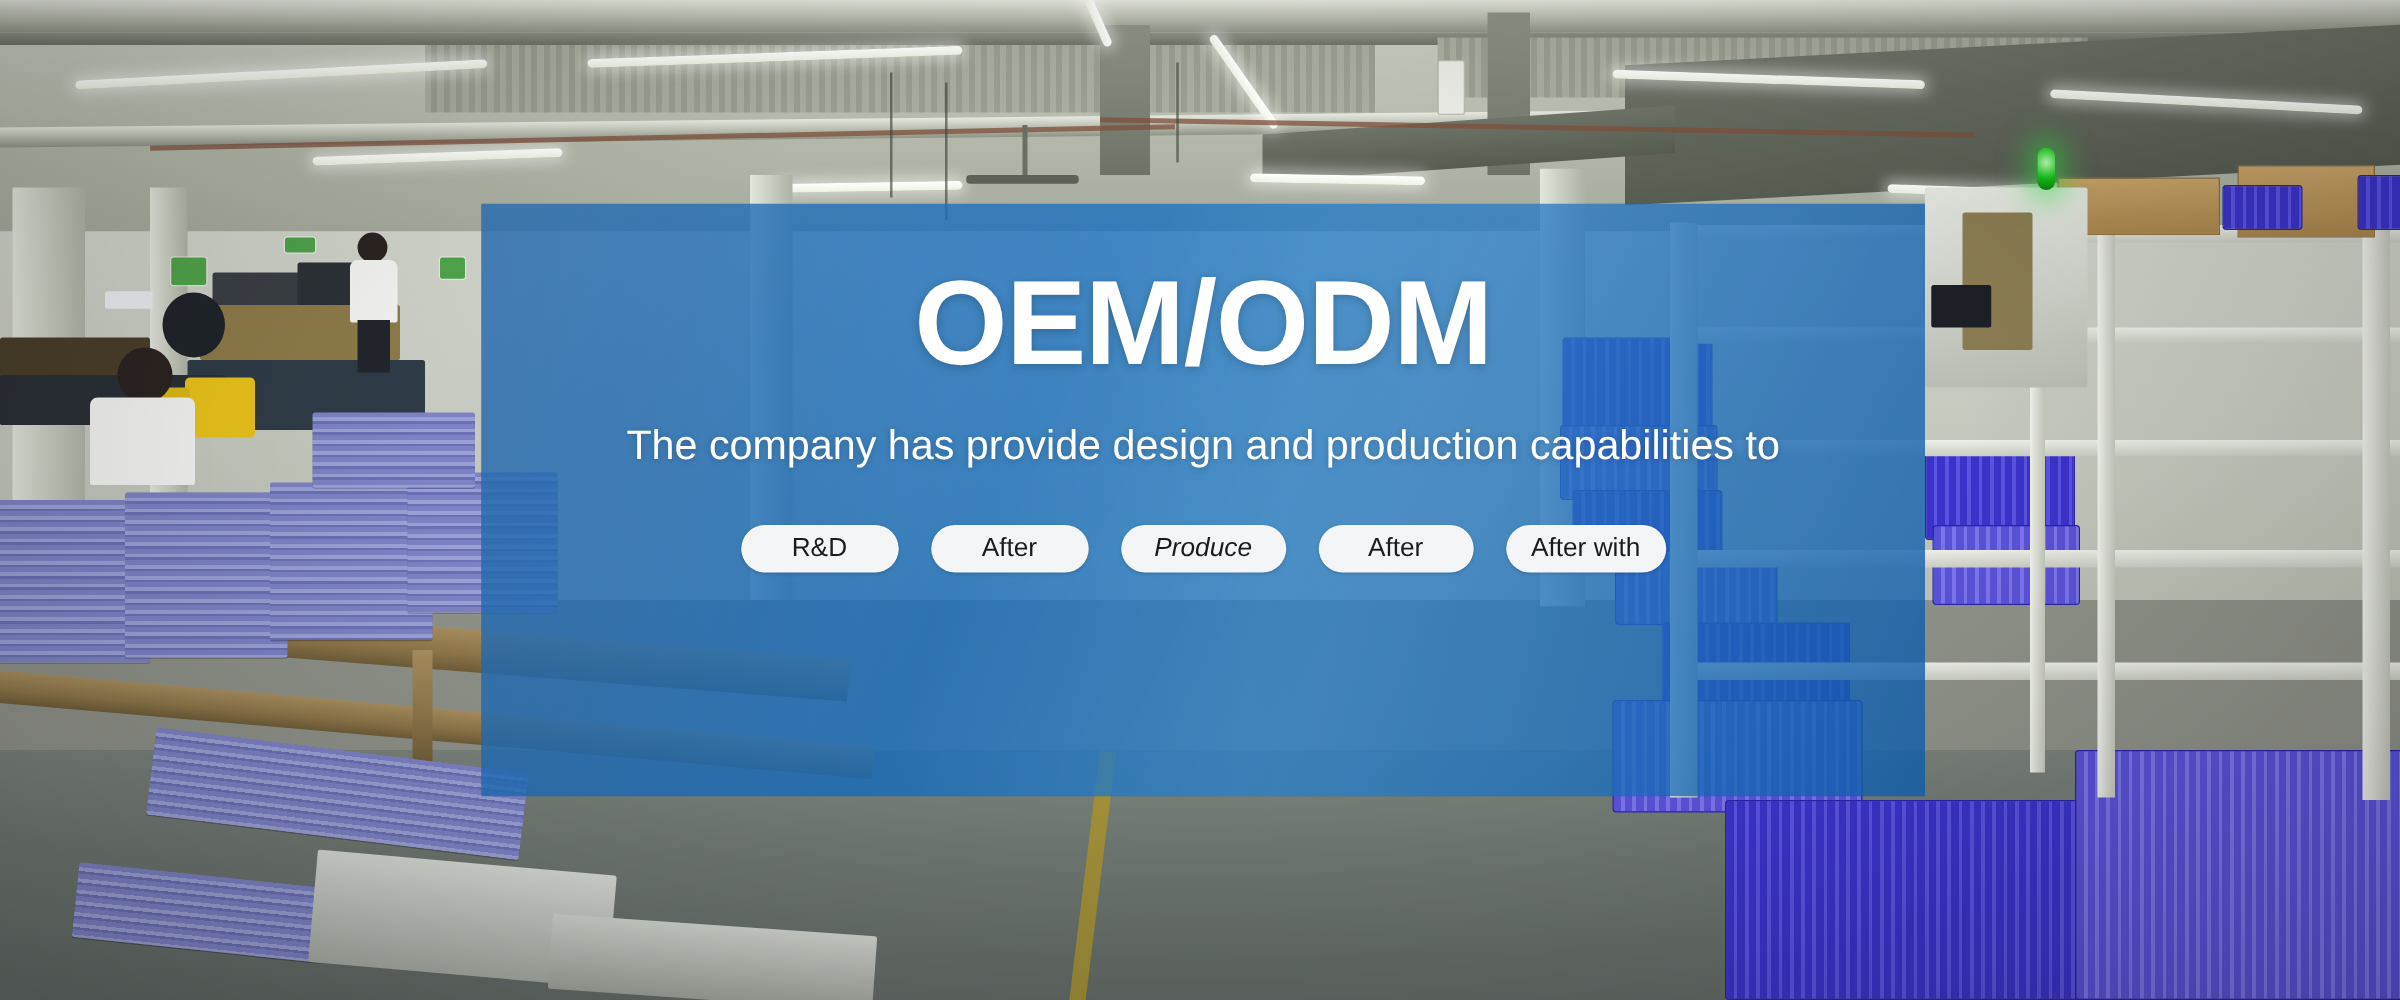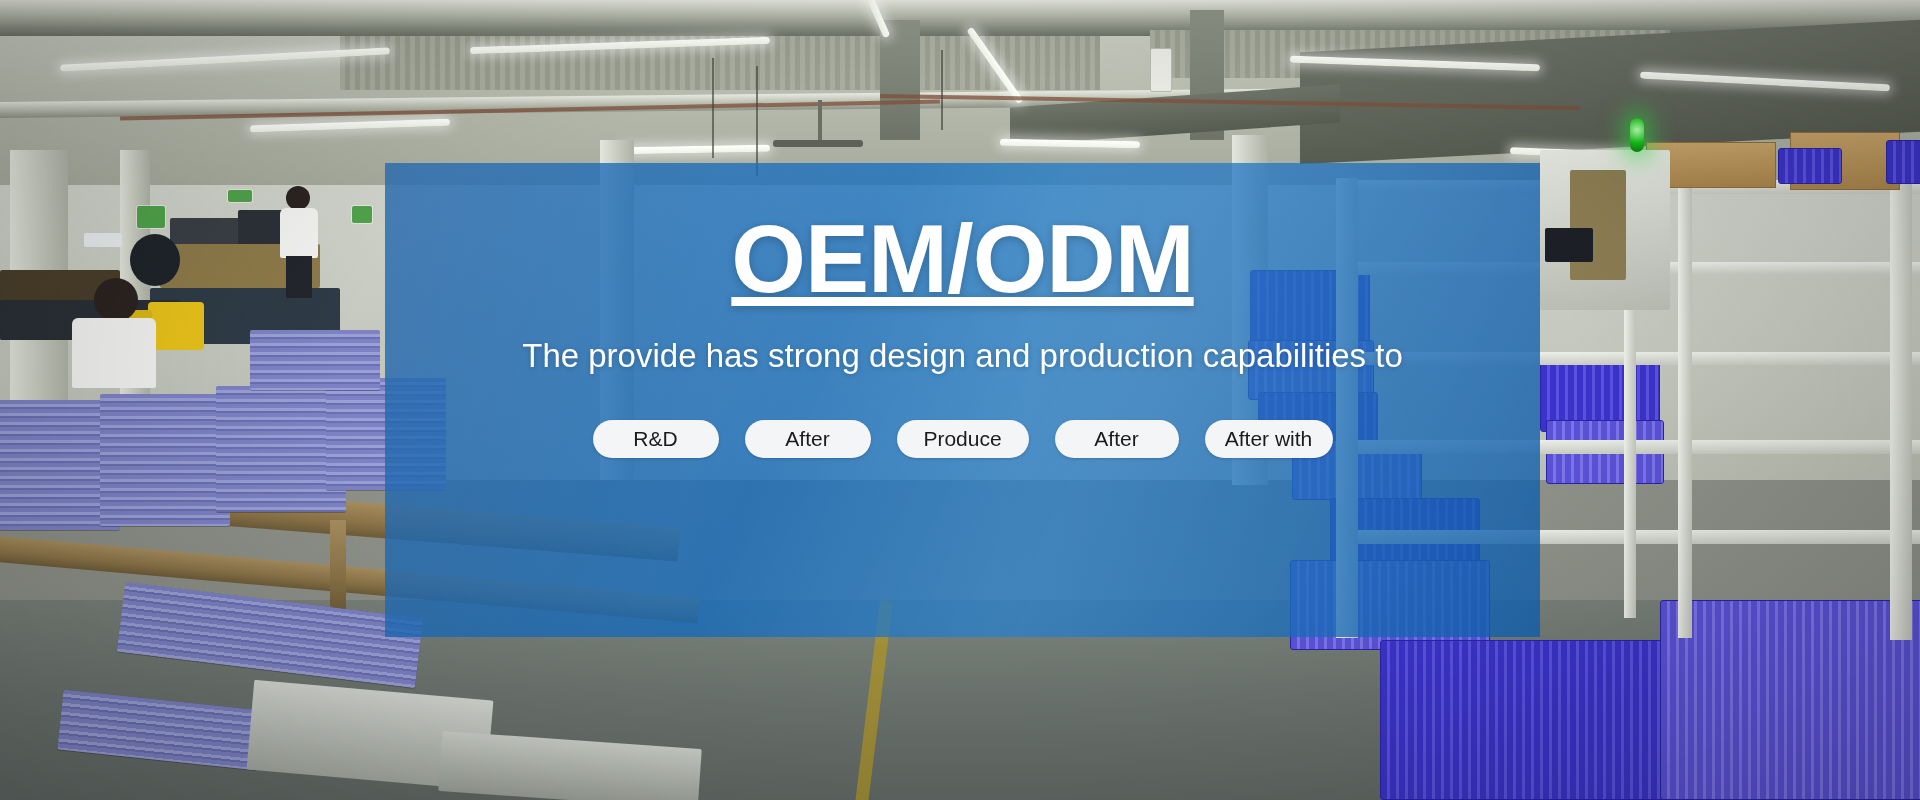--- a/index.html
+++ b/index.html
@@ -96,21 +96,20 @@
   .overlay-inner{
     position:relative; width:100%; height:100%;
     display:flex; flex-direction:column; align-items:center; justify-content:flex-start;
     padding-top:48px;
   }
 
   .hero-title{
     color:#ffffff; font-weight:bold; font-size:96px; line-height:1.0;
     letter-spacing:-1px; text-align:right;
     text-shadow:0 2px 8px rgba(0,0,0,.22);
-    text-decoration:underline;
   }
 
   .hero-sub{
     margin-top:26px; width:1040px; text-align:center;
     color:#ffffff; font-size:33px; line-height:1.42; font-weight:normal;
     text-shadow:0 1px 5px rgba(0,0,0,.22);
   }
 
   .pill-row{
     margin-top:40px; display:flex; align-items:center; justify-content:center; gap:26px;
@@ -118,21 +117,21 @@
   .pill{
     background:#f3f5f7; color:#1b1b1b;
     font-size:21px; line-height:1; font-weight:normal;
     border:none; border-radius:999px;
     padding:0 0; height:38px; min-width:126px;
     display:flex; align-items:center; justify-content:center;
     cursor:pointer; white-space:nowrap;
     box-shadow:0 1px 3px rgba(0,0,0,.18);
   }
   .pill.w-design  { min-width:126px; }
-  .pill.w-produce { min-width:132px; }
+  .pill.w-produce { min-width:132px;font-style:italic; }
   .pill.w-sales   { min-width:124px; }
   .pill.w-after   { min-width:128px; }
 </style>
 </head>
 <body>
 
 <div class="banner">
 
   <div class="photo">
 
@@ -256,21 +255,21 @@
     <div class="vignette"></div>
   </div>
 
   <div class="overlay">
     <div class="overlay-sheen"></div>
 
     <div class="overlay-inner">
       <h1 class="hero-title">OEM/ODM</h1>
 
       <p class="hero-sub">
-        <span style="display: block;">The provide has strong design and production capabilities to</span>
+        <span style="display: block;">The company has provide design and production capabilities to</span>
       </p>
 
       <div class="pill-row">
         <button class="pill">R&amp;D</button>
         <button class="pill w-design">After</button>
         <button class="pill w-produce">Produce</button>
         <button class="pill w-sales">After</button>
         <button class="pill w-after">After with</button>
       </div>
     </div>

